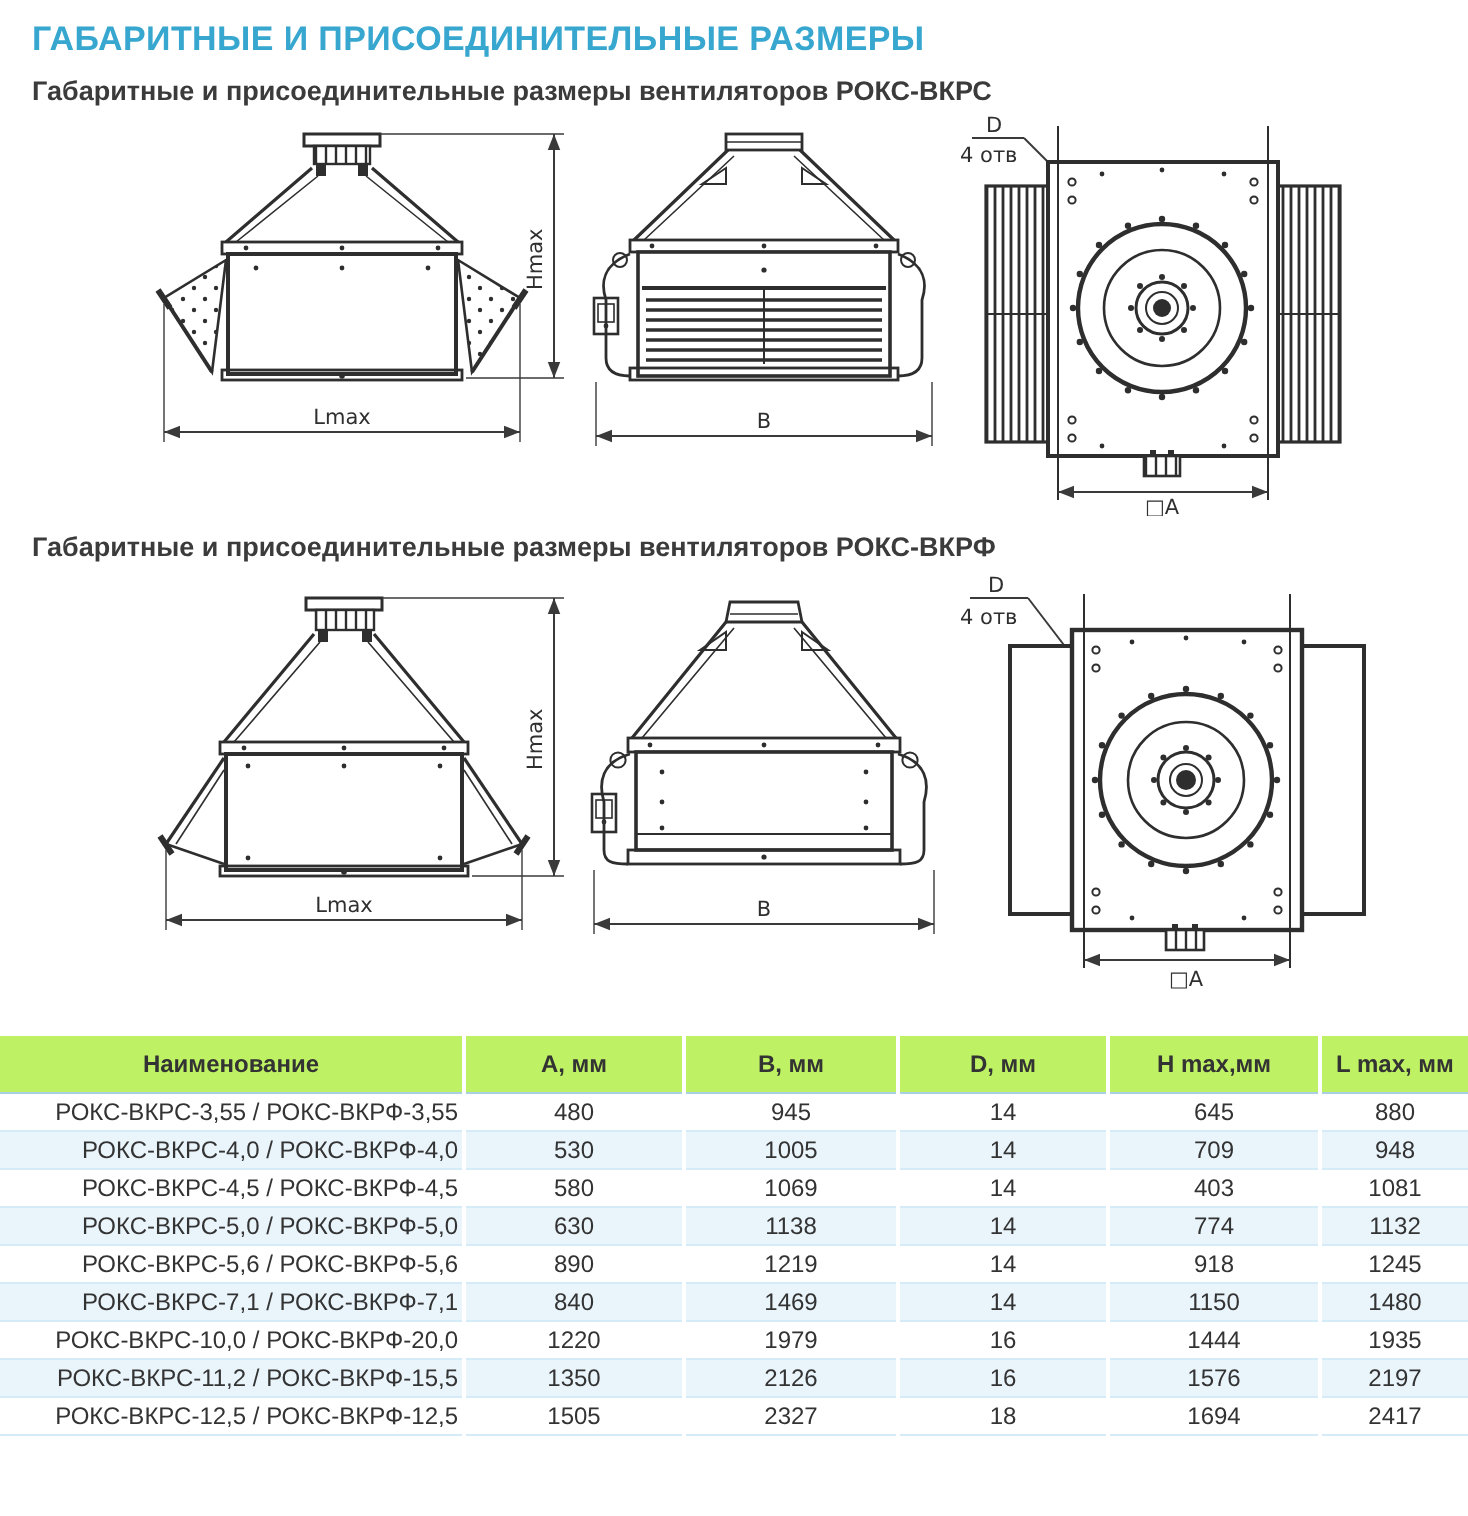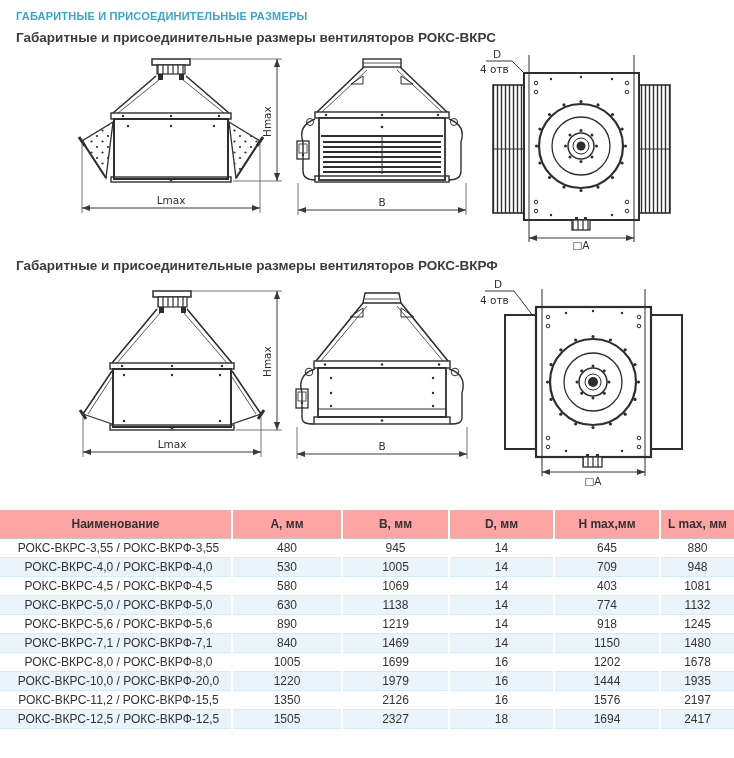--- a/index.html
+++ b/index.html
@@ -1,38 +1,38 @@
 <!DOCTYPE html>
 <html><head>
 <meta charset="utf-8">
 <style>
   html,body { margin:0; padding:0; background:#ffffff; }
   body { width:734px; font-family:"Liberation Sans", sans-serif; }
   .page { width:734px; }
 
-  .page-title { color:#38a7cf; font-size:11px; font-weight:bold; margin:10px 0 4px 16px; letter-spacing:.2px; }
+  .page-title { color:#38a7cf; font-size:17px; font-weight:bold; margin:10px 0 4px 16px; letter-spacing:.2px; }
   .section-heading { color:#3b3b3b; font-size:13.5px; font-weight:bold; margin:8px 0 0 16px; }
 
   .drawing-row { display:flex; align-items:flex-start; padding-left:6px; }
   svg.drw { display:block; }
 
   
   .art  { fill:none; stroke:#2e2e2e; }
   .fill { fill:#2e2e2e; stroke:none; }
   .hole { fill:#ffffff; stroke:#2e2e2e; stroke-width:1; }
   .dim  { stroke:#3a3a3a; stroke-width:1; fill:none; }
   .ext  { stroke:#3a3a3a; stroke-width:.7; fill:none; }
   svg text { font:10.5px "DejaVu Sans", sans-serif; fill:#2f2f2f; }
 
   table.dims { border-collapse:collapse; width:734px; margin-top:12px; table-layout:fixed; font-size:12px; color:#333; }
-  table.dims th { background:#fca5a5; font-weight:bold; text-align:center; padding:7px 2px; border-right:2px solid #fff; border-bottom:1px solid #a9cfe3; }
+  table.dims th { background:#bef264; font-weight:bold; text-align:center; padding:7px 2px; border-right:2px solid #fff; border-bottom:1px solid #a9cfe3; }
   table.dims th:last-child { border-right:none; }
   table.dims td { text-align:center; padding:2px 2px; border-right:2px solid #fff; border-bottom:1px solid #d6ebf8; }
   table.dims td:last-child { border-right:none; }
-  table.dims td.name { text-align:center; padding-left:8px; }
+  table.dims td.name { text-align:right; padding-left:8px; }
   table.dims tbody tr:nth-child(even) { background:#e9f4fb; }
 </style>
 </head>
 <body>
 
 <svg width="0" height="0" style="position:absolute" aria-hidden="true">
   <defs>
     <marker id="arr" viewBox="0 0 10 10" refX="9" refY="5" markerWidth="9" markerHeight="9" orient="auto-start-reverse" markerUnits="userSpaceOnUse">
       <path d="M0,1.5 L9,5 L0,8.5 z" fill="#3a3a3a"></path>
     </marker>
@@ -487,28 +487,20 @@
         </tr>
         <tr>
           <td class="name">РОКС-ВКРС-7,1 / РОКС-ВКРФ-7,1</td>
           <td>840</td>
           <td>1469</td>
           <td>14</td>
           <td>1150</td>
           <td>1480</td>
         </tr>
         <tr>
-          <td class="name">РОКС-ВКРС-8,0 / РОКС-ВКРФ-8,0</td>
-          <td>1005</td>
-          <td>1699</td>
-          <td>16</td>
-          <td>1202</td>
-          <td>1678</td>
-        </tr>
-        <tr>
           <td class="name">РОКС-ВКРС-10,0 / РОКС-ВКРФ-20,0</td>
           <td>1220</td>
           <td>1979</td>
           <td>16</td>
           <td>1444</td>
           <td>1935</td>
         </tr>
         <tr>
           <td class="name">РОКС-ВКРС-11,2 / РОКС-ВКРФ-15,5</td>
           <td>1350</td>

